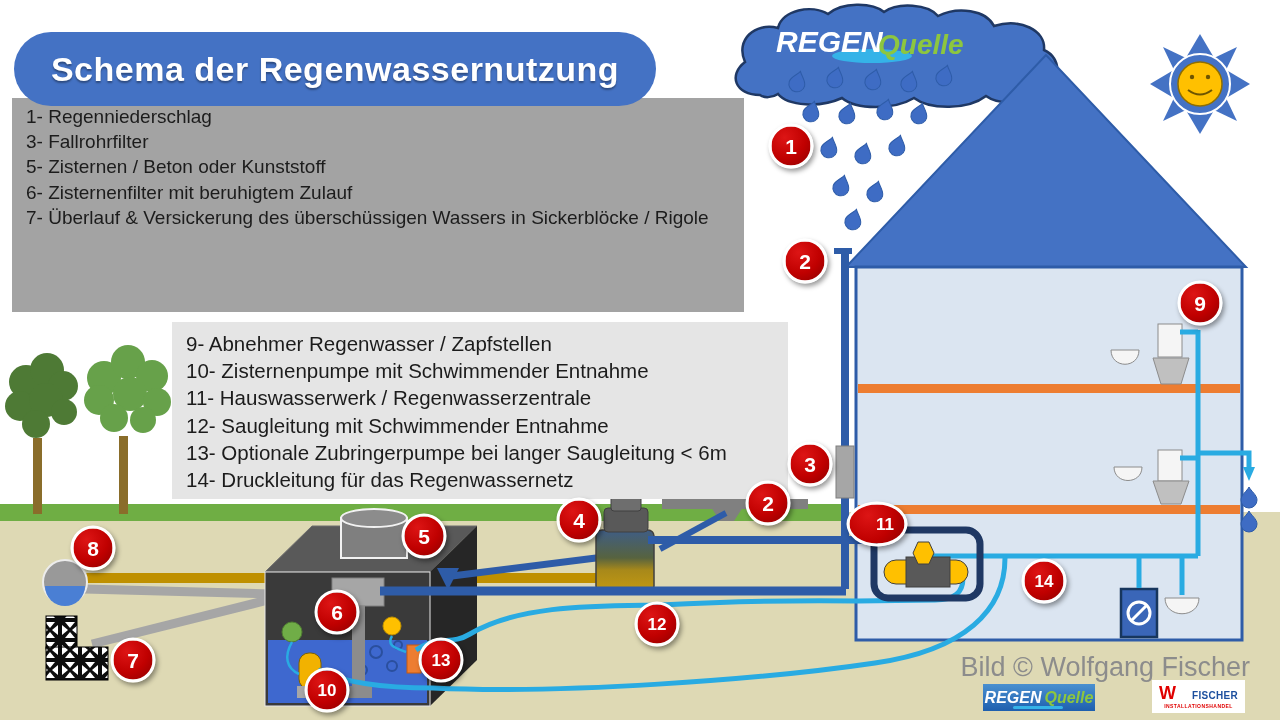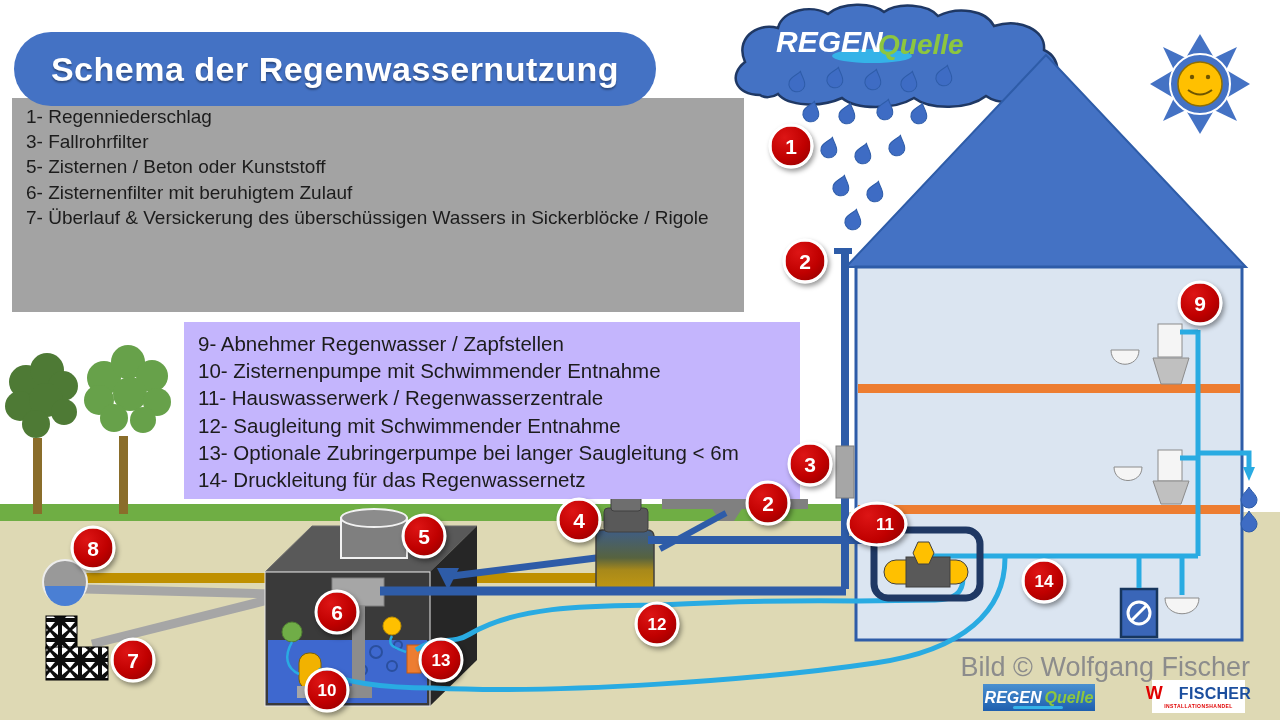--- a/index.html
+++ b/index.html
@@ -8,43 +8,43 @@
 
   .banner{position:absolute;left:14px;top:32px;width:642px;height:74px;background:#4472c4;
     border-radius:37px;display:flex;align-items:center;justify-content:center;z-index:20;}
   .banner span{color:#fff;font-size:34px;font-weight:bold;letter-spacing:.5px;
     text-shadow:0 2px 2px rgba(0,0,0,.35);}
 
   .legend{position:absolute;z-index:10;color:#1c1c1c;}
   .legend ul{list-style:none;margin:0;padding:0;}
   .legend-1{left:12px;top:98px;width:732px;height:214px;background:#a3a3a3;
     font-size:19px;line-height:25.2px;padding:6px 0 0 14px;box-sizing:border-box;}
-  .legend-2{left:172px;top:322px;width:616px;height:177px;background:#c4b5fd;
-    font-size:20.5px;line-height:27.2px;padding:8px 0 8px 14px;box-sizing:border-box;margin-left:12px;}
+  .legend-2{left:172px;top:322px;width:616px;height:177px;background:#e5e5e5;
+    font-size:20.5px;line-height:27.2px;padding:8px 0 8px 14px;box-sizing:border-box;}
 
   .marker{position:absolute;transform:translate(-50%,-50%);width:39px;height:39px;border-radius:50%;
     background:radial-gradient(circle at 34% 28%,#dd1515 0%,#c00000 55%,#8d0000 100%);
     border:3px solid #fff;box-shadow:2px 3px 5px rgba(0,0,0,.4);
     display:flex;align-items:center;justify-content:center;color:#fff;font-weight:bold;
     font-size:21px;z-index:40;}
   .marker.m2{font-size:17px;}
 
   .credit{position:absolute;left:960px;top:652px;width:290px;text-align:right;font-size:27px;
     color:#8c8c8c;z-index:30;}
   .logo-rq{position:absolute;left:983px;top:684px;width:112px;height:27px;z-index:30;
     background:linear-gradient(180deg,#4a90d0,#1e5fae);display:flex;align-items:center;
     justify-content:center;font-style:italic;font-weight:bold;font-size:16px;}
   .logo-rq .p1{color:#fff;margin-right:3px;}
   .logo-rq .p2{color:#8dc63f;}
   .logo-rq .swoosh{position:absolute;left:30px;bottom:2px;width:50px;height:3px;background:#35b3e8;border-radius:2px;}
   .logo-wf{position:absolute;left:1152px;top:680px;width:93px;height:33px;background:#fff;z-index:30;
     display:flex;flex-direction:column;align-items:center;justify-content:center;line-height:1;}
   .logo-wf .row{display:flex;align-items:baseline;}
   .logo-wf .w{color:#e00000;font-weight:800;font-size:18px;}
-  .logo-wf .nm{color:#1c4f9e;font-weight:800;font-size:16px;letter-spacing:.3px;margin-left:16px;}
+  .logo-wf .nm{color:#1c4f9e;font-weight:800;font-size:10px;letter-spacing:.3px;margin-left:16px;}
   .logo-wf .sub{color:#e00000;font-weight:bold;font-size:5px;letter-spacing:.45px;margin-top:2px;}
 </style>
 </head>
 <body>
 
 <div class="stage">
 
   <svg class="scene" width="1280" height="720" viewBox="0 0 1280 720">
     <defs>
       <linearGradient id="gradFilter" x1="0" y1="0" x2="0" y2="1">

